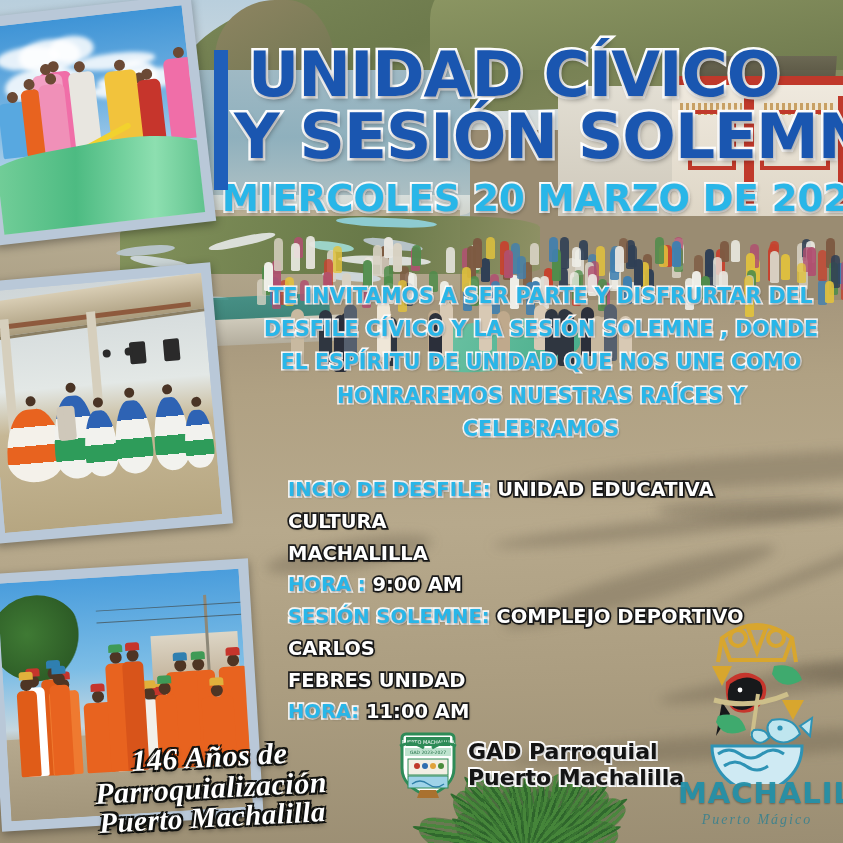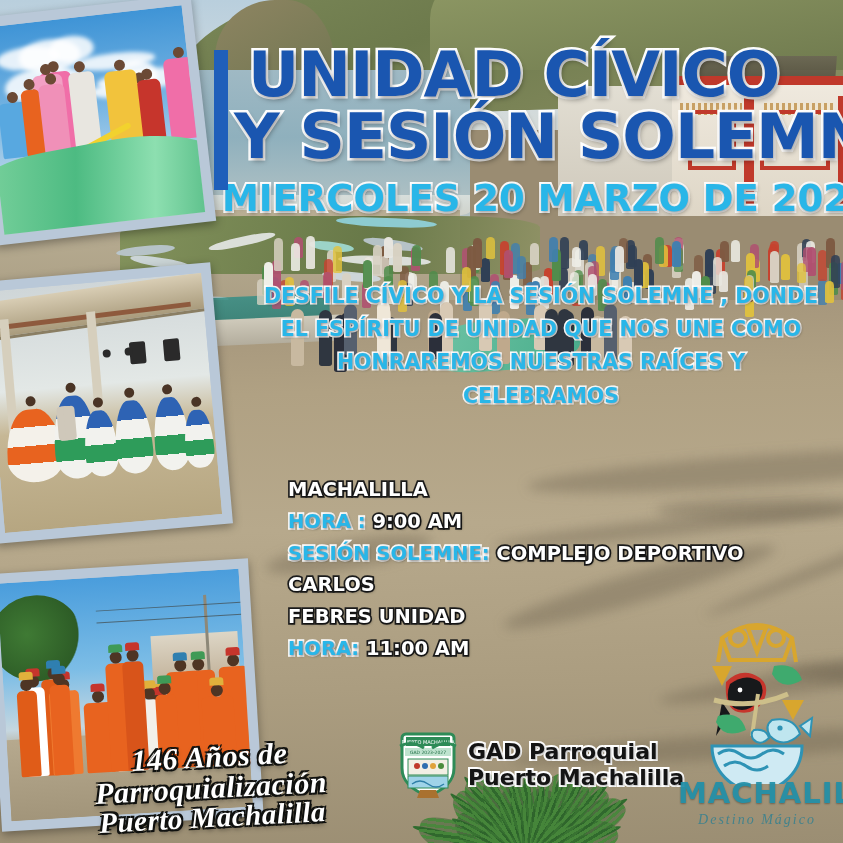--- a/index.html
+++ b/index.html
@@ -693,26 +693,28 @@
   </div>
 
   <div class="title-wrap">
     <div class="title-bar"></div>
     <div class="title-line title-1">UNIDAD CÍVICO</div>
     <div class="title-line title-2">Y SESIÓN SOLEMNE</div>
     <div class="date-line">MIERCOLES 20 MARZO DE 2024</div>
   </div>
 
   <div class="invite">
+    <div>TE INVITAMOS A SER PARTE Y DISFRURTAR DEL</div>
     <div>DESFILE CÍVICO Y LA SESIÓN SOLEMNE , DONDE</div>
     <div>EL ESPÍRITU DE UNIDAD QUE NOS UNE COMO</div>
     <div>HONRAREMOS NUESTRAS RAÍCES Y CELEBRAMOS</div>
   </div>
 
   <div class="details" id="details">
+      <div class="row"><span class="lbl">INCIO  DE DESFILE:</span><span> UNIDAD EDUCATIVA CULTURA</span></div>
       <div class="row"><span>MACHALILLA</span></div>
       <div class="row"><span class="lbl">HORA :</span><span> 9:00 AM</span></div>
       <div class="row"><span class="lbl">SESIÓN SOLEMNE:</span><span> COMPLEJO DEPORTIVO CARLOS</span></div>
       <div class="row"><span>FEBRES UNIDAD</span></div>
       <div class="row"><span class="lbl">HORA:</span><span> 11:00 AM</span></div>
     </div>
 
   <div class="gad-block">
     <div class="crest">
       <svg viewBox="0 0 60 74" width="60" height="74" aria-hidden="true">
@@ -766,16 +768,16 @@
       <path d="M94 116 q22 -4 28 14 q-16 16 -30 2 q-6 -10 2 -16 z" fill="#bfe6ef" stroke="#2e93b5" stroke-width="2"></path>
       <path d="M122 122 l12 -8 l-2 18 z" fill="#bfe6ef" stroke="#2e93b5" stroke-width="2"></path>
       <circle cx="102" cy="124" r="2.6" fill="#2e93b5"></circle>
       <path d="M76 126 q12 -2 15 8 q-9 9 -16 1 q-3 -6 1 -9 z" fill="#bfe6ef" stroke="#2e93b5" stroke-width="2"></path>
 
       <path d="M34 142 a45 45 0 0 0 90 0 z" fill="#cfeaf3" stroke="#2e93b5" stroke-width="3"></path>
       <path d="M40 150 q11 -8 22 0 q11 8 22 0 q11 -8 22 0" fill="none" stroke="#2e93b5" stroke-width="3"></path>
       <path d="M46 162 q11 -8 22 0 q11 8 22 0" fill="none" stroke="#2e93b5" stroke-width="3"></path>
     </svg>
     <div class="mlogo-name">MACHALILLA</div>
-    <div class="mlogo-tag">Destino Mágico</div>
+    <div class="mlogo-tag">Puerto Mágico</div>
   </div>
 
 </div>
 
 </body></html>

